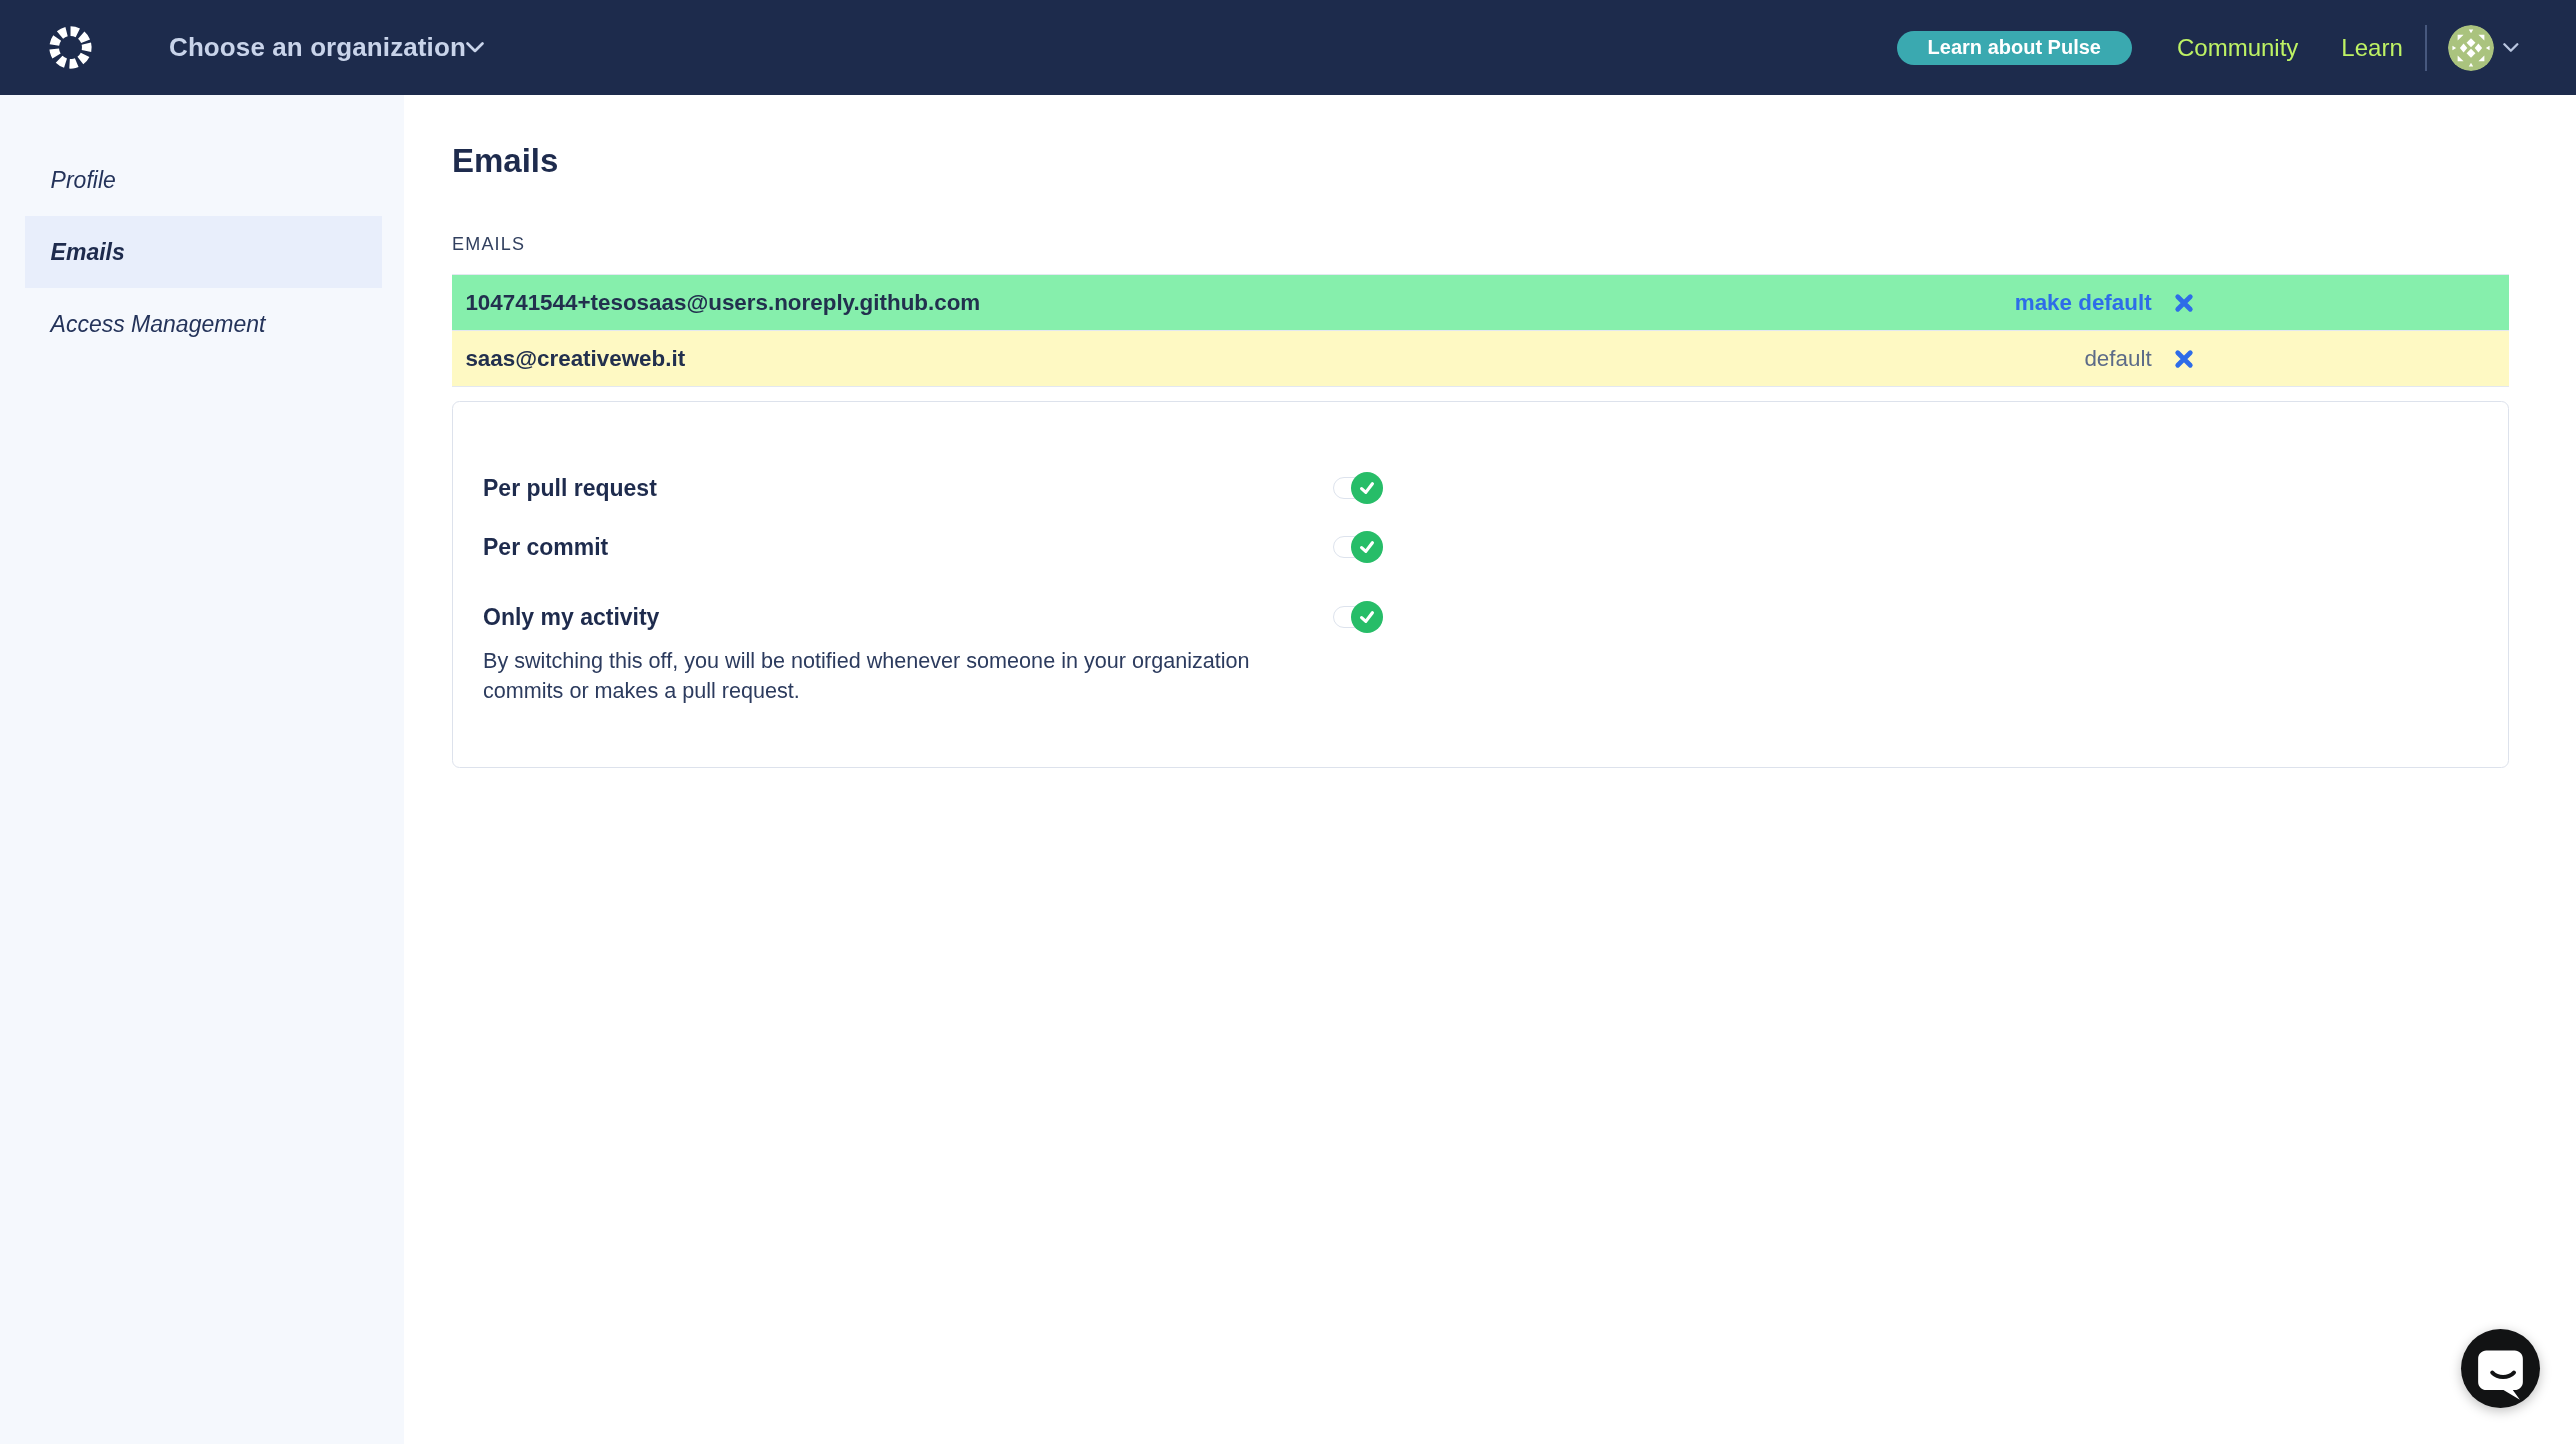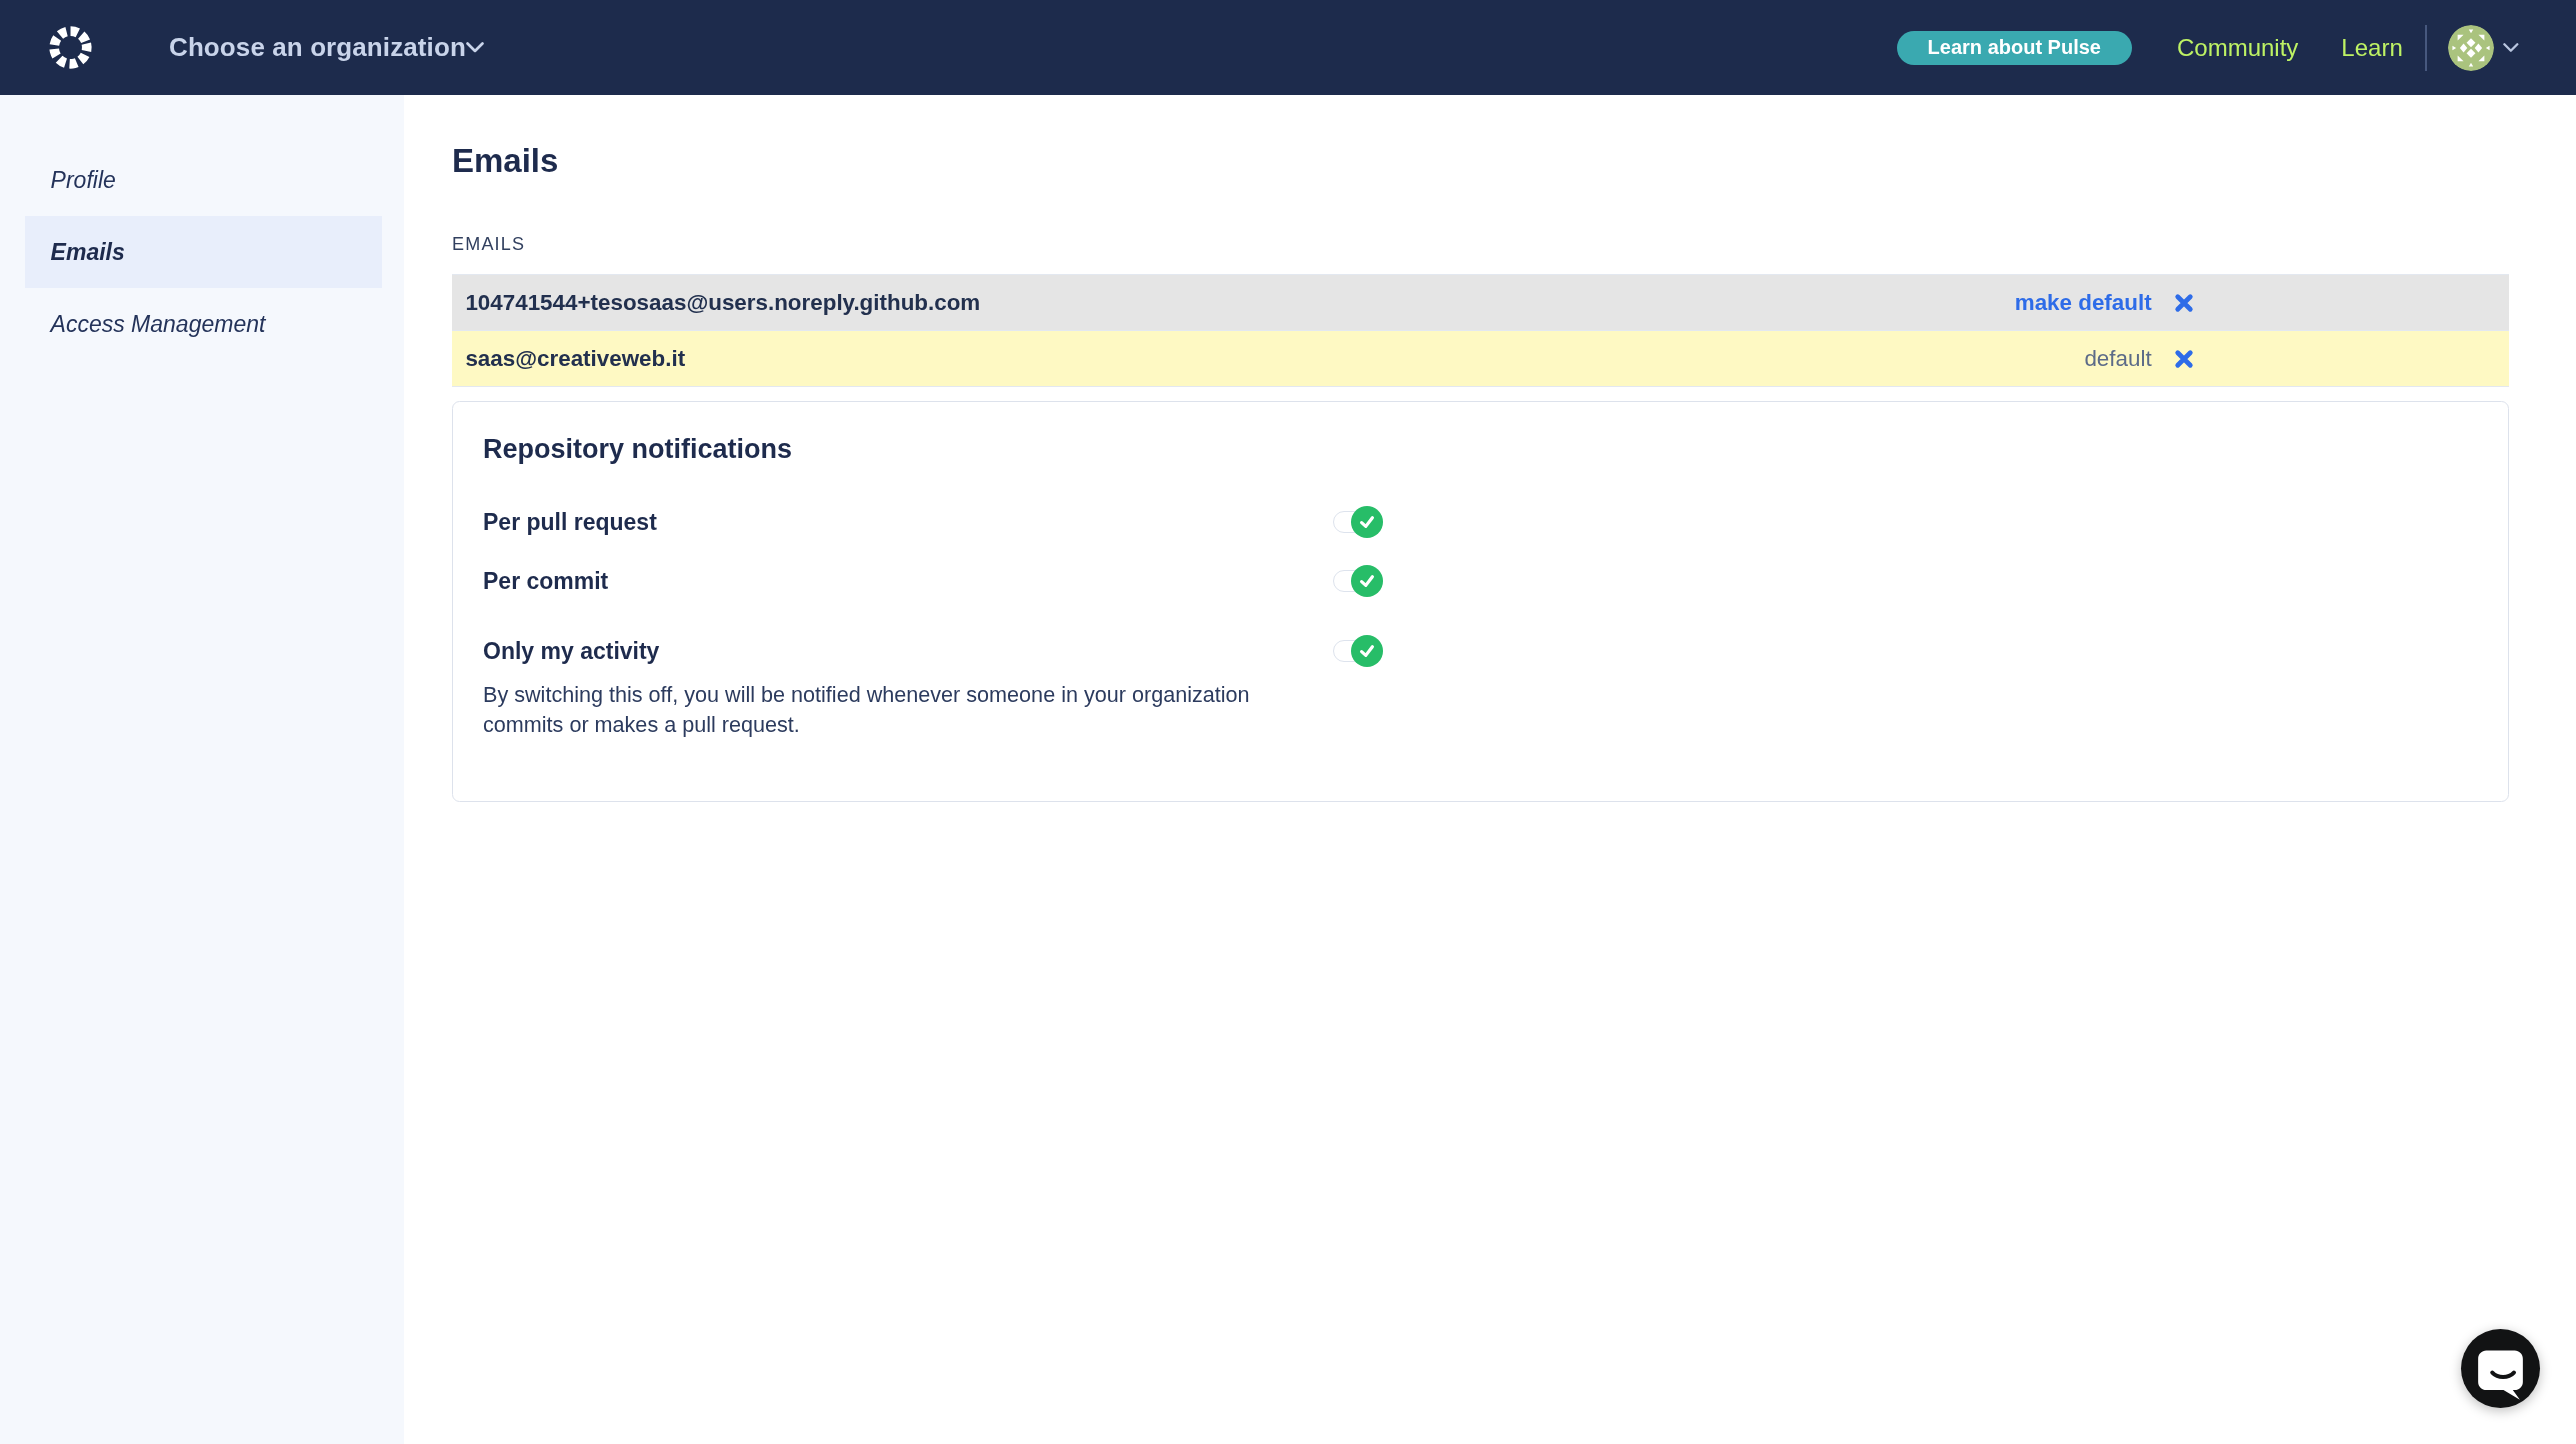--- a/index.html
+++ b/index.html
@@ -73,21 +73,21 @@
     margin-top: 54px; font-size: 18px; line-height: 21px;
     letter-spacing: 1.2px; color: #32405f;
   }
   .email-table { margin-top: 19.4px; border-top: 0.7px solid #e3e8f0; }
   .email-row {
     height: 56px; display: flex; align-items: center;
     border-bottom: 0.7px solid #e3e8f0;
     padding-left: 13.4px;
     background: #fef9c3;
   }
-  .email-row.highlight { background: #e5e5e5; gap: 44px; }
+  .email-row.highlight { background: #86efac; gap: 44px; }
   .email-address { font-size: 22.4px; font-weight: 700; color: #22304e; }
   .email-actions {
     margin-left: auto; padding-right: 315px;
     display: flex; align-items: center; gap: 22.4px;
   }
   .action-link { font-size: 22.4px; font-weight: 700; color: #2e6ce8; cursor: pointer; }
   .action-static { font-size: 22.4px; color: #5c6b88; }
   .remove-btn { background: none; border: none; padding: 0; cursor: pointer; display: flex; align-items: center; }
   .x-icon { width: 20px; height: 20px; display: block; }
 
@@ -215,21 +215,20 @@
         <button class="remove-btn">
           <svg class="x-icon" viewBox="0 0 27 27">
             <path d="M5 5 L22 22 M22 5 L5 22" stroke="#2e6ce8" stroke-width="6.4" stroke-linecap="round"></path>
           </svg>
         </button>
       </span>
     </div>
   </div>
 
   <section class="panel">
-    <h2 class="panel-title">Repository notifications</h2>
 
     <div class="toggle-row next">
       <span class="toggle-label">Per pull request</span>
       <span class="toggle">
         <span class="knob">
           <svg viewBox="0 0 18 18">
             <path d="M3.6 9.6 L7.8 13.4 L14.4 4.8" fill="none" stroke="#ffffff" stroke-width="3.2" stroke-linecap="round" stroke-linejoin="round"></path>
           </svg>
         </span>
       </span>

